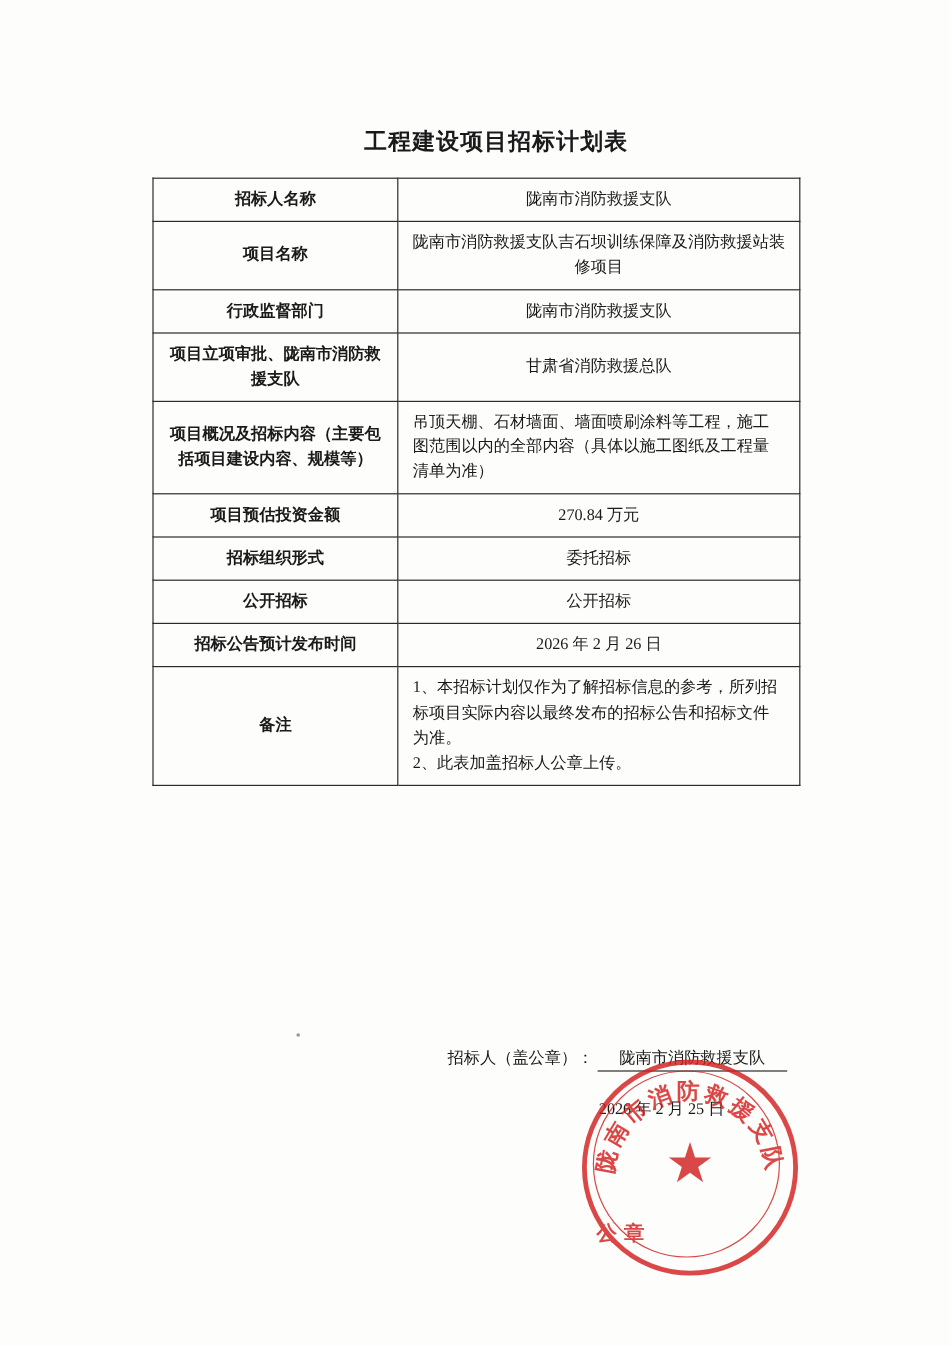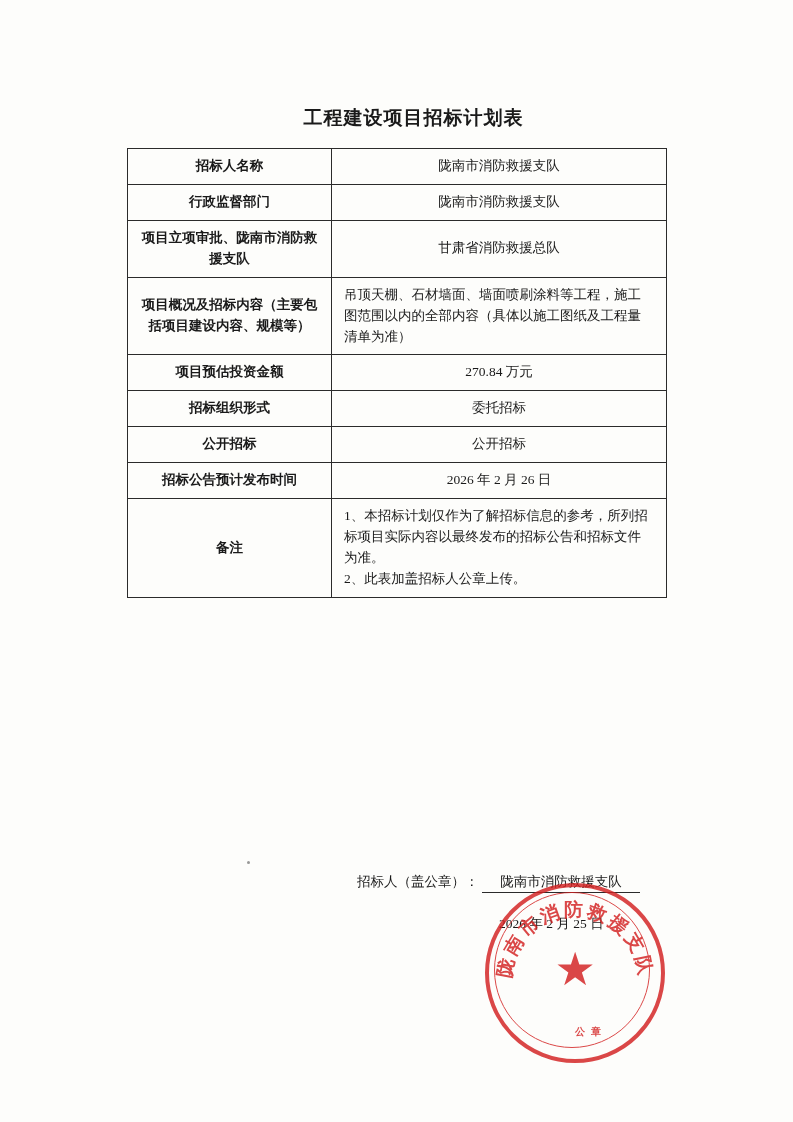--- a/index.html
+++ b/index.html
@@ -67,21 +67,21 @@
   .sign-area {
     position: absolute;
     top: 873px;
     left: 127px;
     width: 540px;
     height: 110px;
   }
   .sign-row {
     position: absolute;
     top: 0;
-    left: 230px;
+    left: 246px;
     font-size: 13.5px;
     white-space: nowrap;
   }
   .sign-name {
     display: inline-block;
     min-width: 150px;
     text-align: center;
     border-bottom: 1px solid #2b2b2b;
     padding: 0 4px 1px 4px;
   }
@@ -133,25 +133,25 @@
   .seal-arc text {
     fill: #d32020;
     font-family: "Liberation Serif", "DejaVu Serif", serif;
     font-size: 19px;
     font-weight: bold;
     letter-spacing: 3px;
   }
   .seal-bottom {
     position: absolute;
     bottom: 20px;
-    left: 16px;
+    left: 8px;
     width: 172px;
-    text-align: center;
+    text-align: left;
     color: #d32020;
-    font-size: 10px;
+    font-size: 17px;
     font-weight: bold;
     letter-spacing: 6px;
   }
   .stray-mark {
     position: absolute;
     top: 861px;
     left: 247px;
     width: 3px;
     height: 3px;
     background: #555;
@@ -164,20 +164,24 @@
 
 <div class="page">
 
   <div class="doc-title">工程建设项目招标计划表</div>
 
   <table class="main-table">
     <tbody>
       <tr>
         <td class="label">招标人名称</td>
         <td class="value">陇南市消防救援支队</td>
+      </tr>
+      <tr>
+        <td class="label">项目名称</td>
+        <td class="value">陇南市消防救援支队吉石坝训练保障及消防救援站装修项目</td>
       </tr>
       <tr>
         <td class="label">行政监督部门</td>
         <td class="value">陇南市消防救援支队</td>
       </tr>
       <tr>
         <td class="label">项目立项审批、陇南市消防救援支队</td>
         <td class="value">甘肃省消防救援总队</td>
       </tr>
       <tr>

